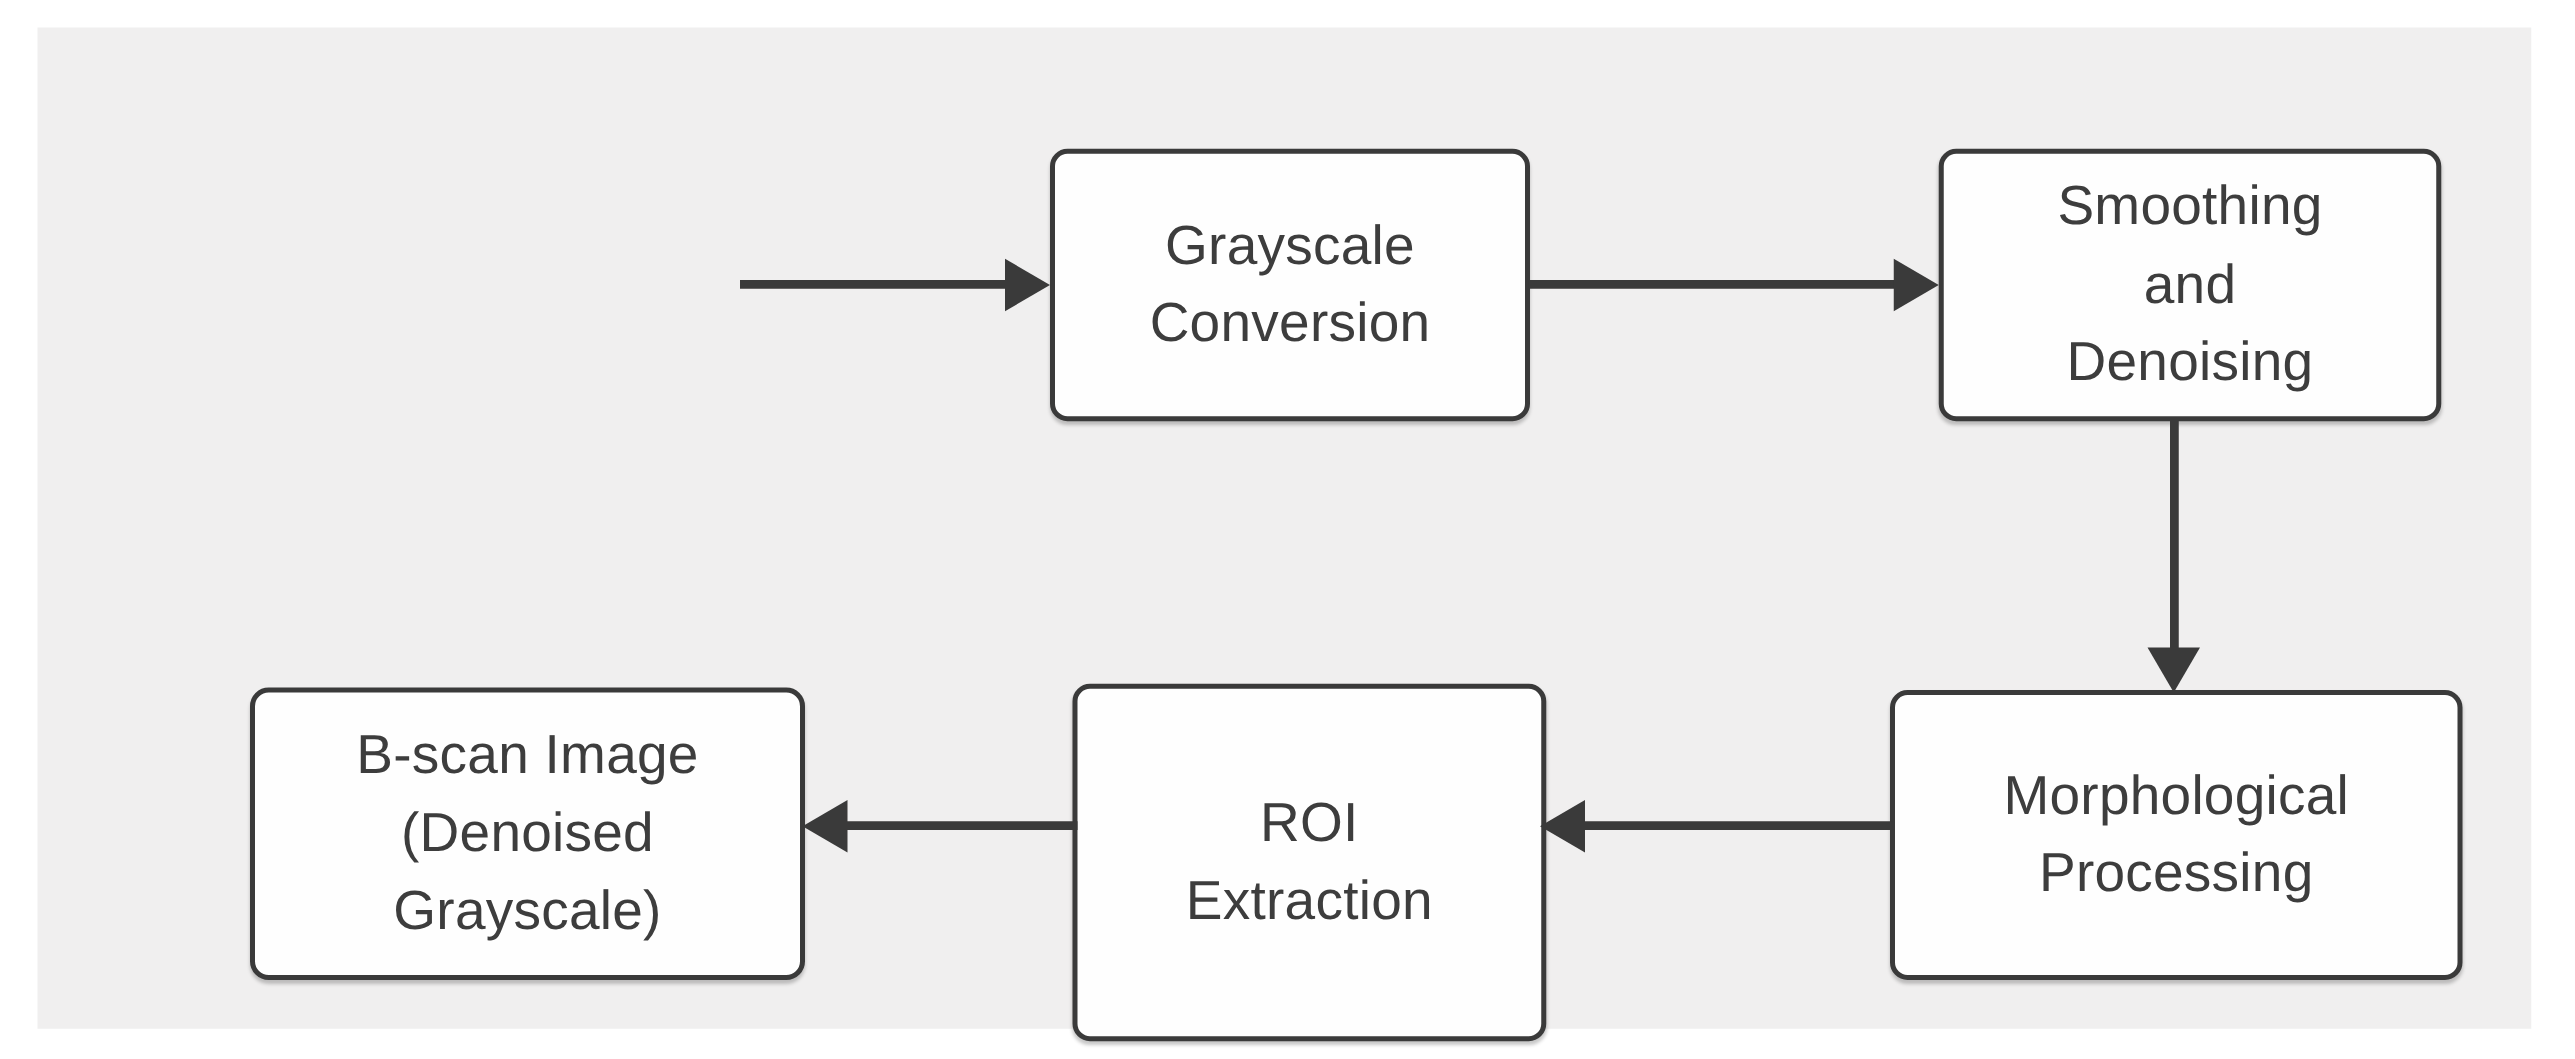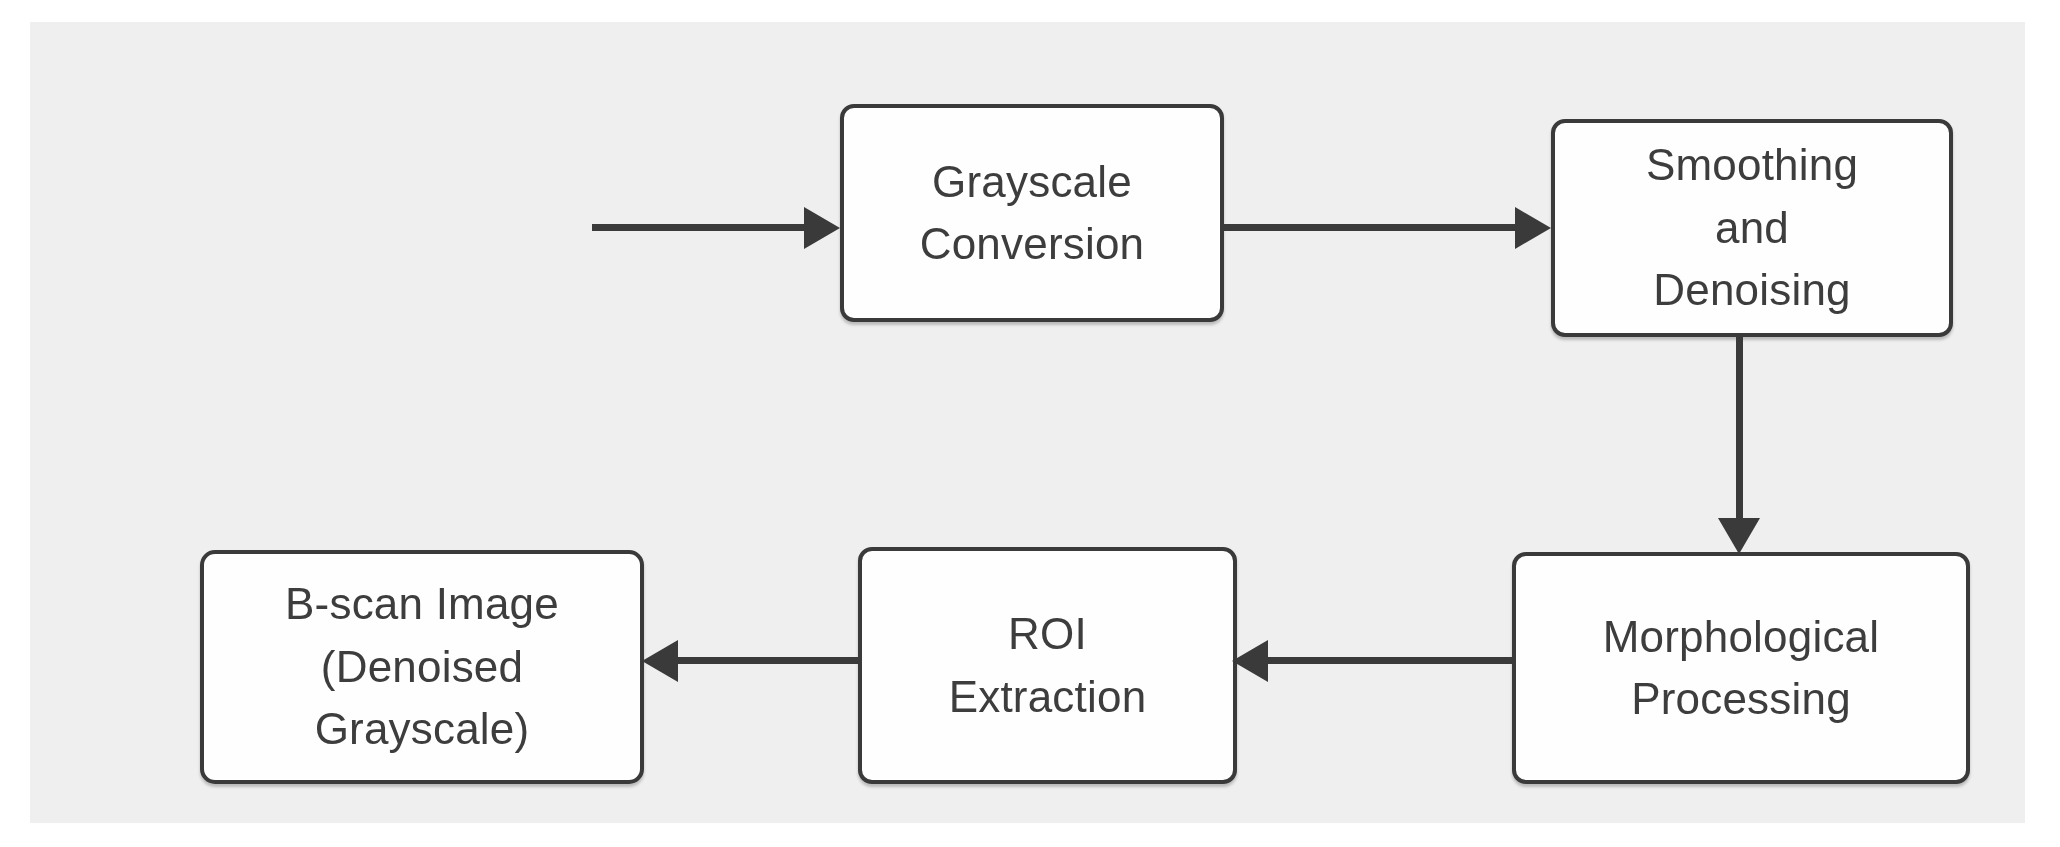--- a/index.html
+++ b/index.html
@@ -44,24 +44,24 @@
     letter-spacing: 0.2px;
     box-shadow: 0 3px 3px rgba(0,0,0,0.22);
   }
   .node .label {
     display: block;
     padding: 0 10px;
     white-space: pre-line;
   }
   
   #node-bscan-color        { left: 172px;  top: 97px;  width: 390px; height: 218px; }
-  #node-grayscale          { left: 810px;  top: 82px;  width: 384px; height: 218px; }
+  #node-grayscale          { left: 810px;  top: 97px;  width: 384px; height: 218px; }
   #node-smoothing          { left: 1521px; top: 97px;  width: 402px; height: 218px; justify-content: center; }
   #node-morphological      { left: 1482px; top: 530px; width: 458px; height: 232px; }
-  #node-roi                { left: 828px;  top: 525px; width: 379px; height: 237px; }
+  #node-roi                { left: 828px;  top: 525px; width: 379px; height: 286px; }
   #node-bscan-denoised     { left: 170px;  top: 528px; width: 444px; height: 234px; border-radius: 15px; }
 
   
   .edge { position: absolute; }
   .edge .shaft {
     position: absolute;
     background: #3a3a3a;
   }
   .edge .head {
     position: absolute;

